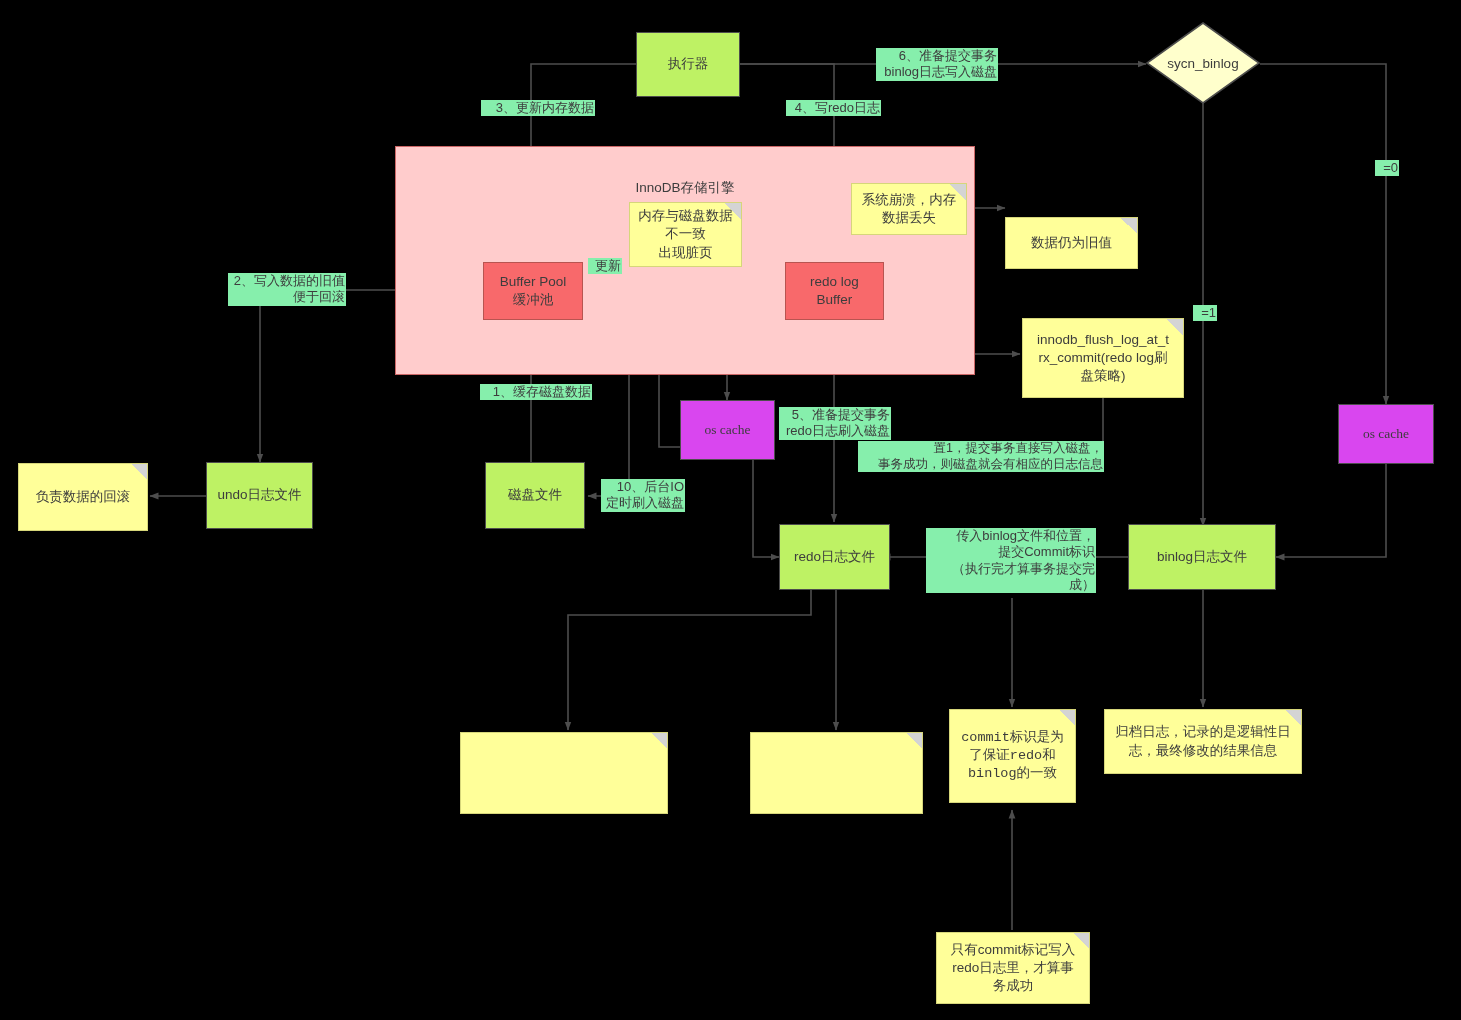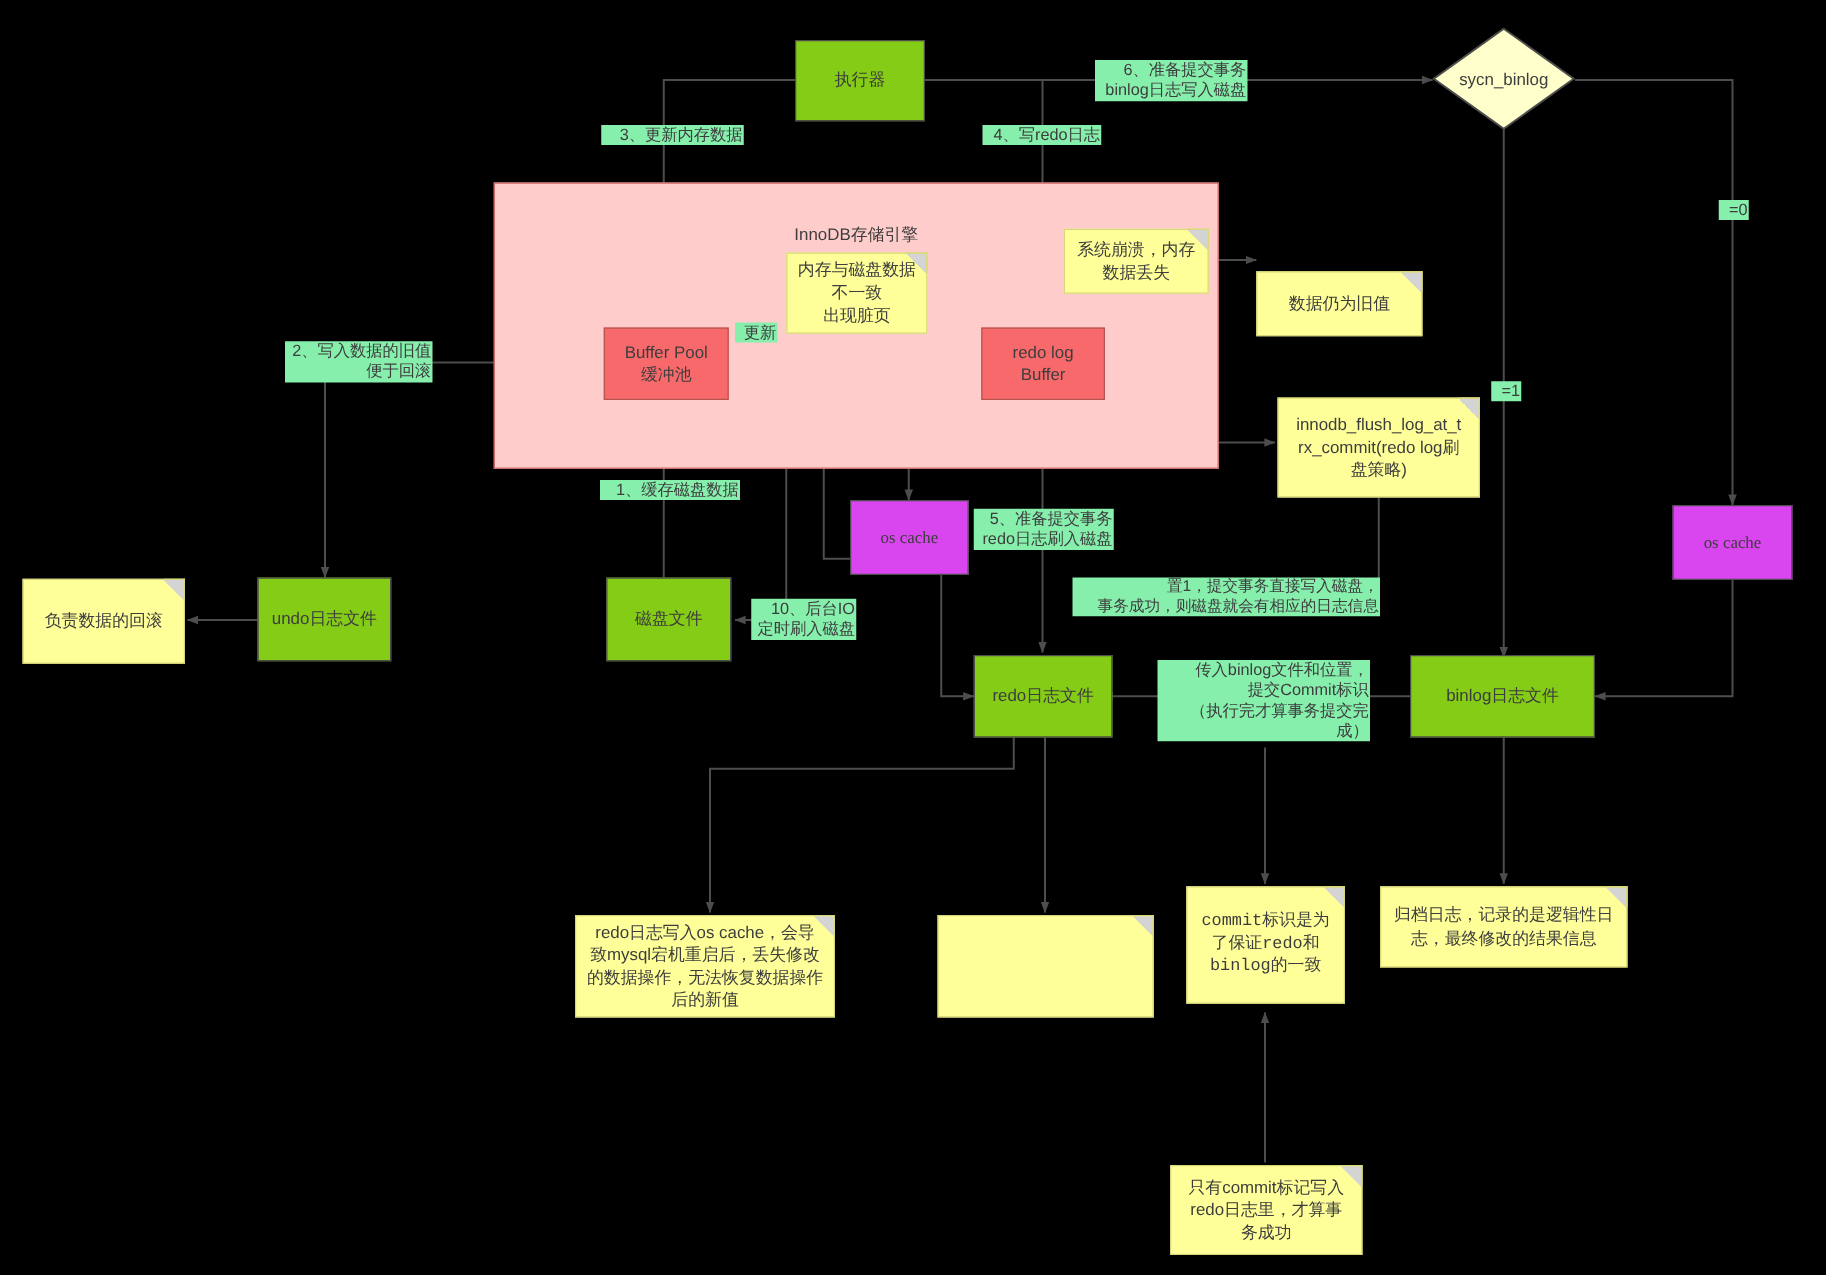--- a/index.html
+++ b/index.html
@@ -16,21 +16,21 @@
     position:absolute;
     box-sizing:border-box;
     display:flex;align-items:center;justify-content:center;
     text-align:center;
     color:#3d3d3d;
     font-size:13.5px;
     line-height:1.35;
     white-space:pre-line;
     z-index:5;
   }
-  .blue{background:#84cc16;border:1.6px solid #4d4d4d;}
+  .blue{background:#bef264;border:1.6px solid #4d4d4d;}
   .lightblue{background:#d946ef;border:1.6px solid #4d4d4d;font-family:Liberation Serif, serif;}
   .red{background:#f8696b;border:1.6px solid #b85450;}
   .pinkgroup{background:#ffcccc;border:1.6px solid #cc6666;
              align-items:flex-start;justify-content:center;padding-top:32px;z-index:1;}
   .note{
     background:#ffff99;
     border:1.4px solid #d6d67a;
     z-index:6;
   }
   .note .folded-corner{
@@ -179,24 +179,20 @@
 盘策略)</span>
   </div>
 
   <div class="node note" style="left:18px;top:463px;width:130px;height:68px;">
     <span class="folded-corner"></span>
     <span>负责数据的回滚</span>
   </div>
 
   <div class="node note" style="left:460px;top:732px;width:208px;height:82px;">
     <span class="folded-corner"></span>
-    <span>redo日志写入os cache，会导
-致mysql宕机重启后，丢失修改
-的数据操作，无法恢复数据操作
-后的新值</span>
   </div>
 
   <div class="node note" style="left:750px;top:732px;width:173px;height:82px;">
     <span class="folded-corner"></span>
   </div>
 
   <div class="node note" style="left:949px;top:709px;width:127px;height:94px;font-family:Liberation Mono, monospace;">
     <span class="folded-corner"></span>
     <span>commit标识是为
 了保证redo和
@@ -229,21 +225,21 @@
   <div class="edgelabel" style="left:588px;top:258px;width:32px;">更新</div>
 
   <div class="edgelabel" style="left:480px;top:384px;width:110px;">1、缓存磁盘数据</div>
 
   <div class="edgelabel" style="left:601px;top:479px;width:82px;">10、后台IO
 定时刷入磁盘</div>
 
   <div class="edgelabel" style="left:779px;top:407px;width:110px;">5、准备提交事务
 redo日志刷入磁盘</div>
 
-  <div class="edgelabel small" style="left:858px;top:441px;width:244px;margin-top:21px;">置1，提交事务直接写入磁盘，
+  <div class="edgelabel small" style="left:858px;top:441px;width:244px;">置1，提交事务直接写入磁盘，
 事务成功，则磁盘就会有相应的日志信息</div>
 
   <div class="edgelabel" style="left:926px;top:528px;width:168px;">传入binlog文件和位置，
 提交Commit标识
 （执行完才算事务提交完成）</div>
 
   <div class="edgelabel" style="left:1375px;top:160px;width:22px;">=0</div>
 
   <div class="edgelabel" style="left:1193px;top:305px;width:22px;">=1</div>
 

